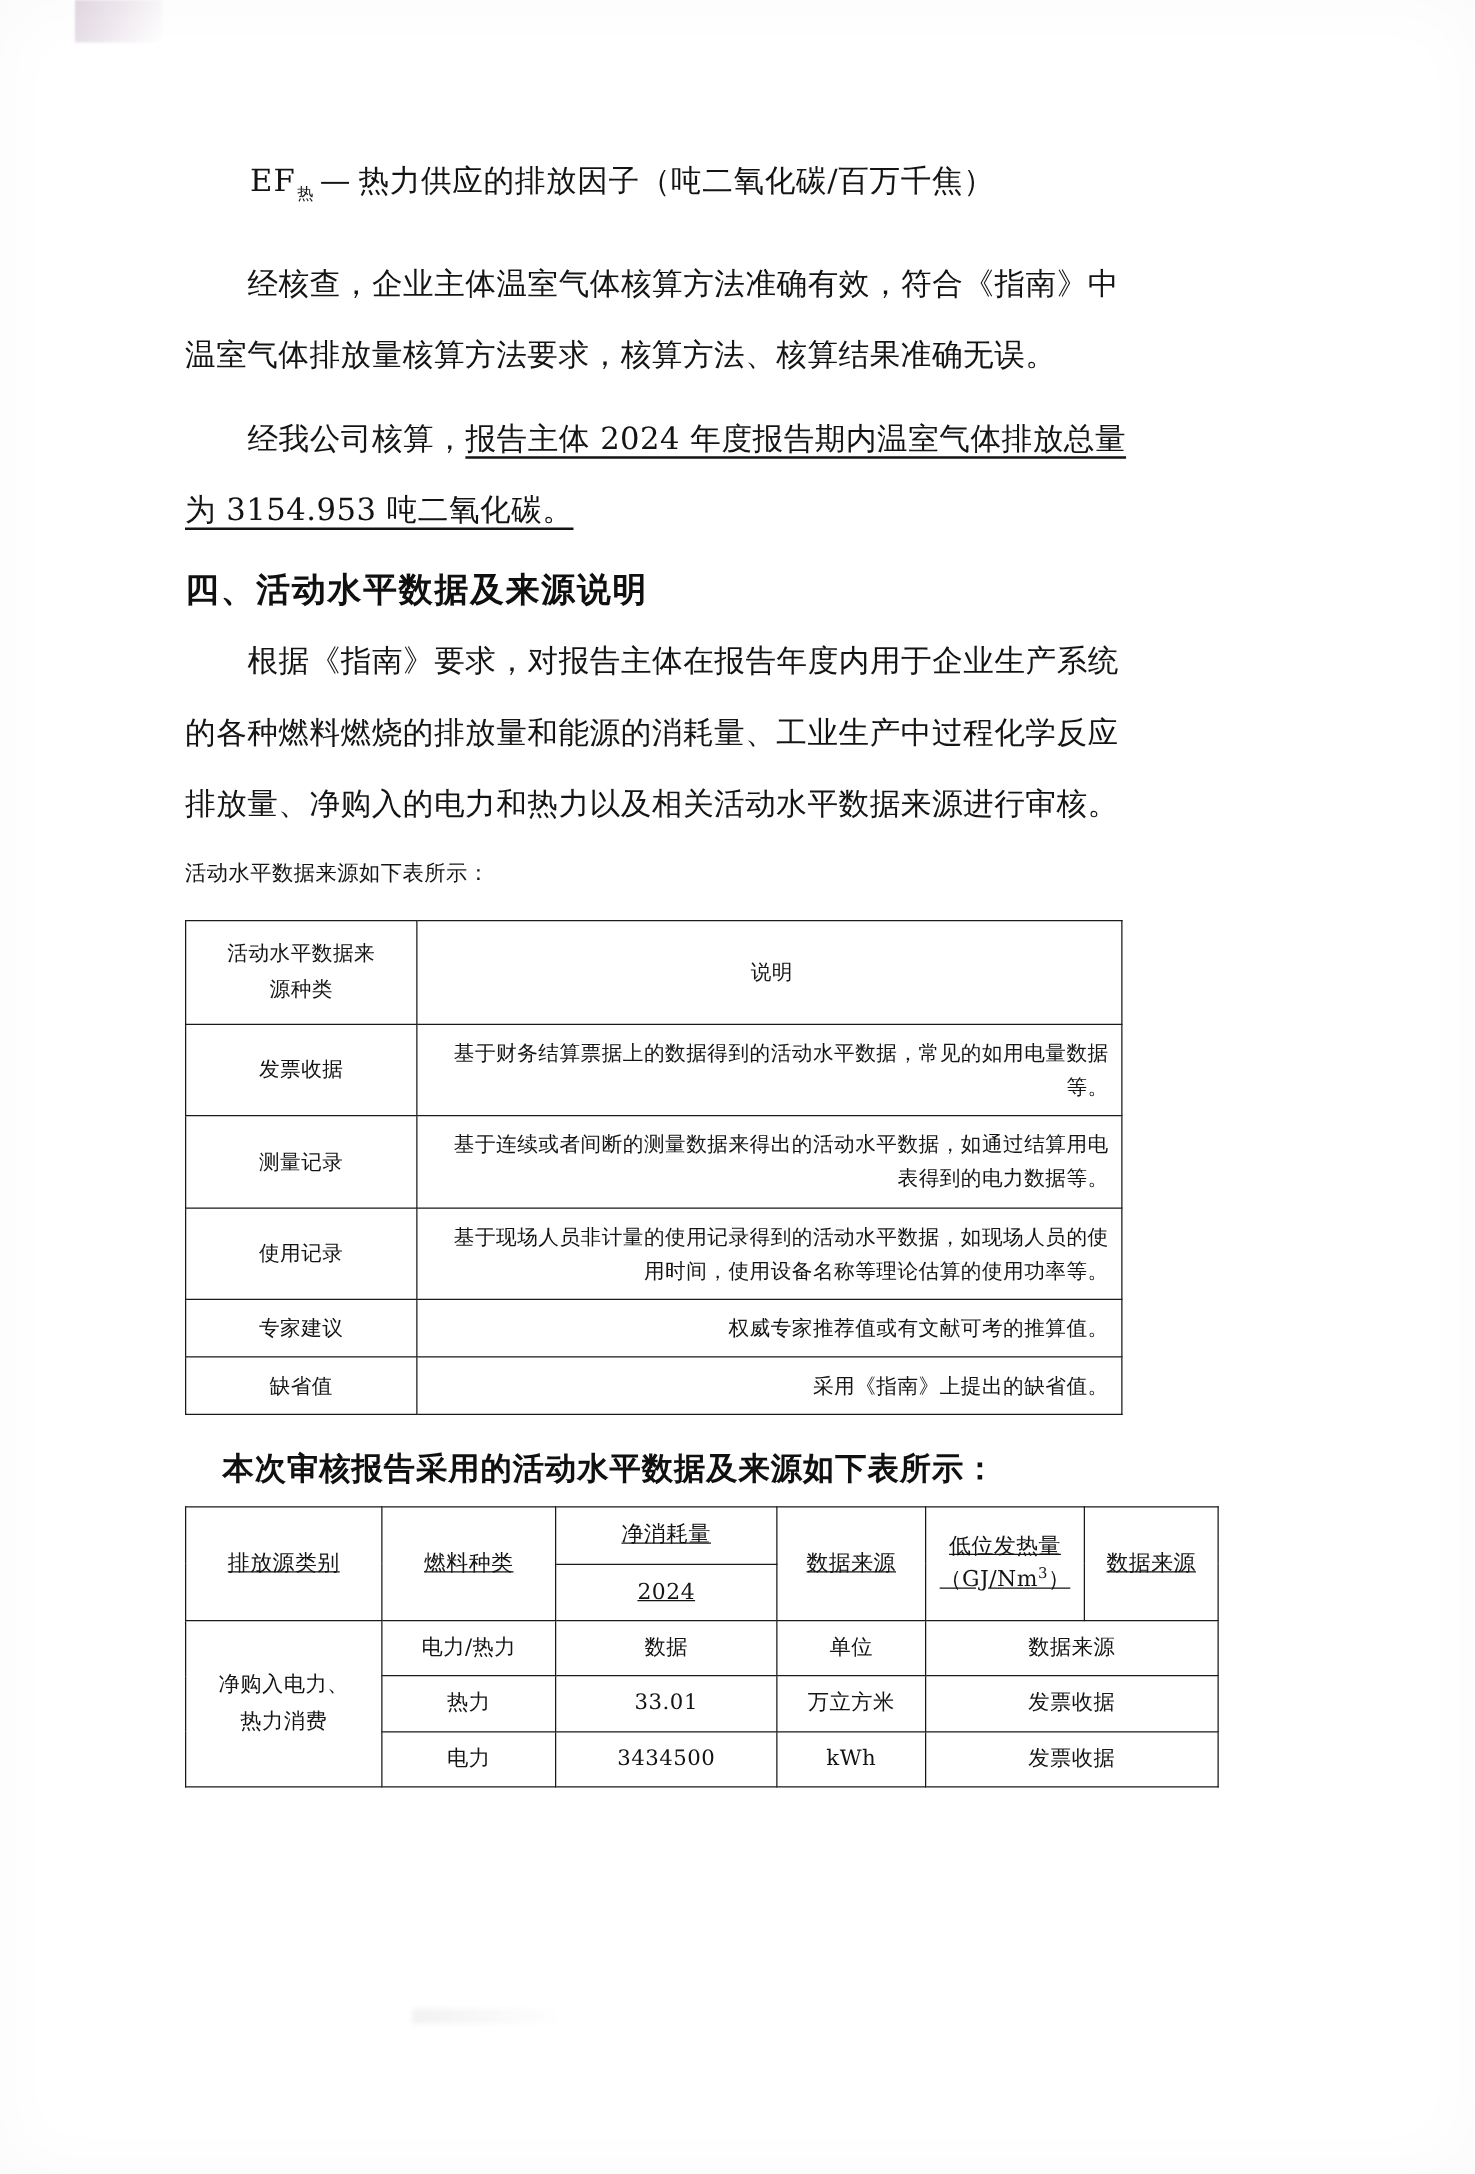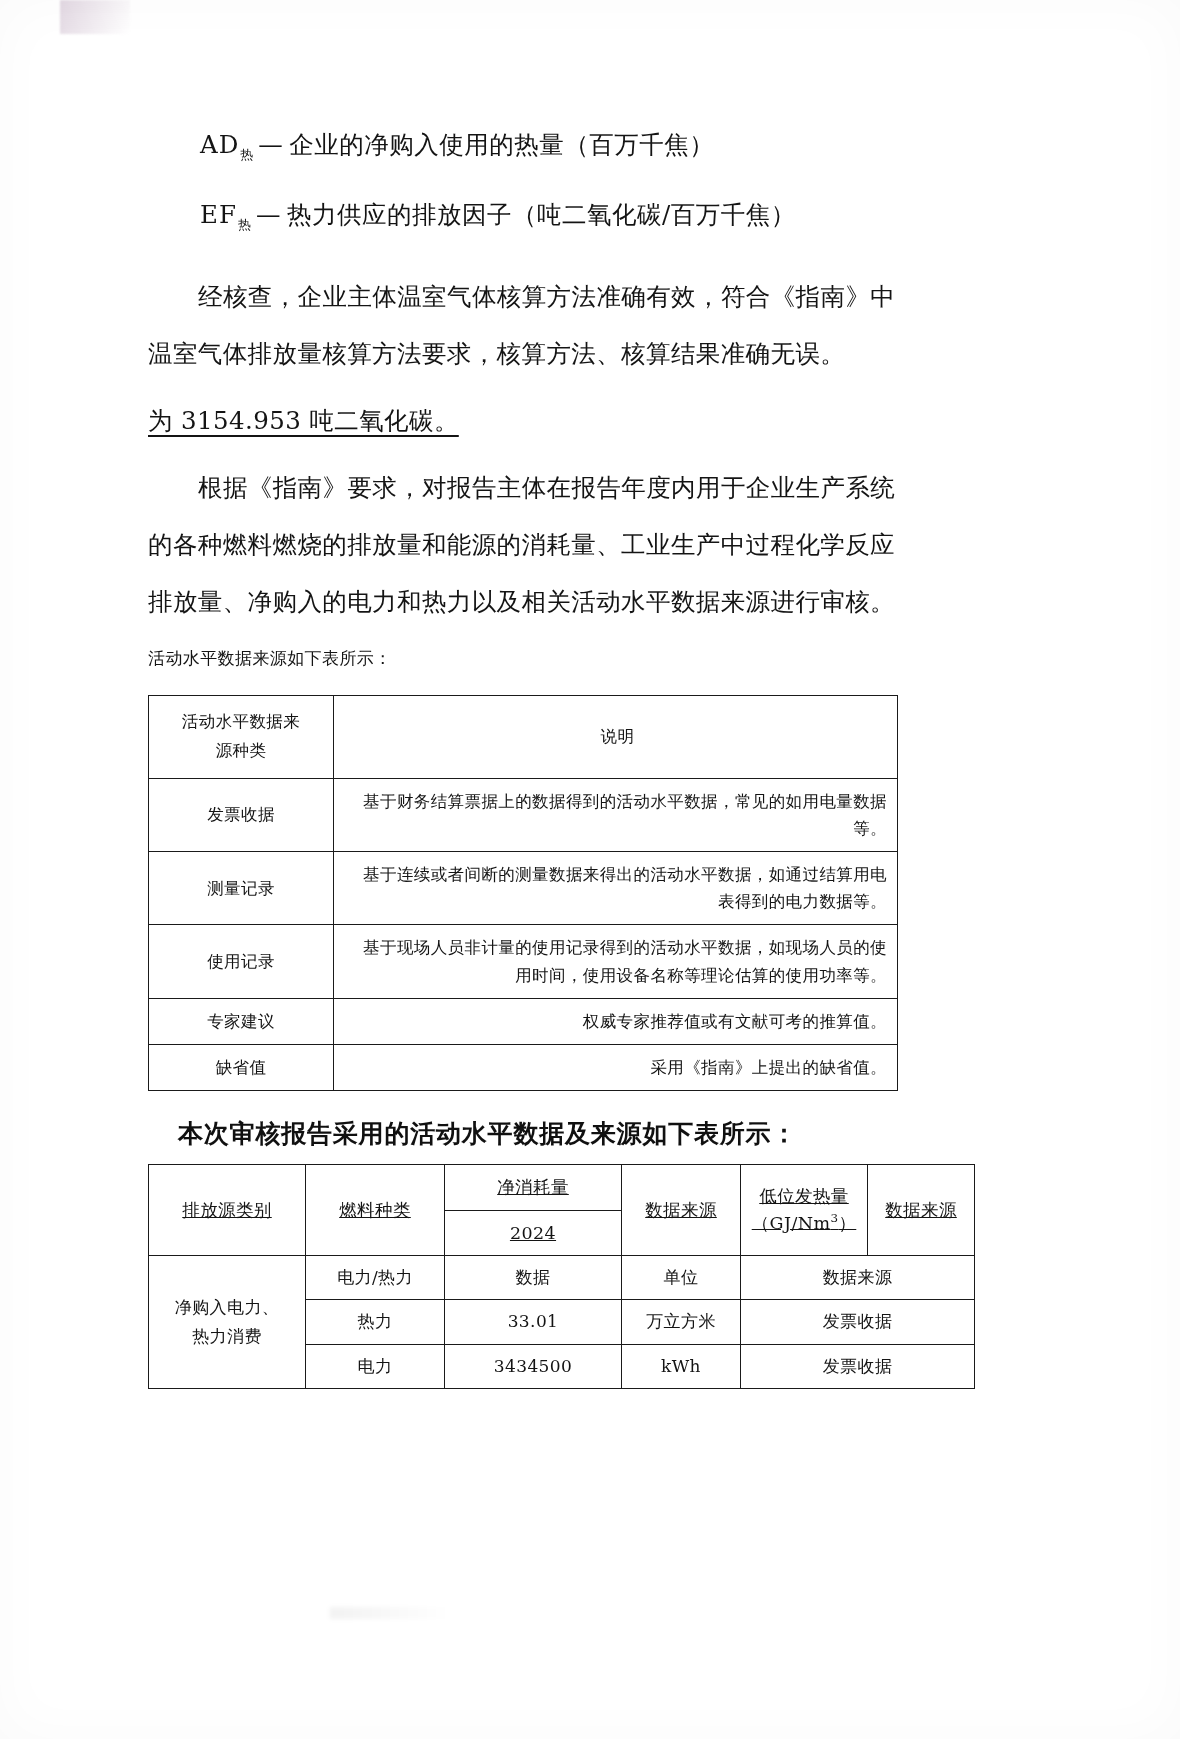--- a/index.html
+++ b/index.html
@@ -203,35 +203,34 @@
 <body>
 
 <div class="page">
   <div class="scan-noise noise-edge"></div>
   <div class="scan-noise noise-top-left"></div>
   <div class="scan-noise noise-bottom"></div>
 
   <div class="content">
 
     <div class="formula-line">
-      <span class="sym">AD</span><span class="sub">热</span><span class="dash">—</span><span>企业的净购入使用的热量（百万千焦）</span>
-    </div>
-    <div class="formula-line">
       <span class="sym">EF</span><span class="sub">热</span><span class="dash">—</span><span>热力供应的排放因子（吨二氧化碳/百万千焦）</span>
     </div>
 
     <div class="body-block">
       <div class="body-line indent">经核查，企业主体温室气体核算方法准确有效，符合《指南》中</div>
       <div class="body-line">温室气体排放量核算方法要求，核算方法、核算结果准确无误。</div>
     </div>
 
     <div class="body-block">
+      <div class="body-line indent"><span>经我公司核算，</span><span class="underline-run">报告主体 2024 年度报告期内温室气体排放总量</span></div>
       <div class="body-line"><span class="underline-run">为 3154.953 吨二氧化碳。</span></div>
     </div>
 
+    <div class="section-heading">四、活动水平数据及来源说明</div>
 
     <div class="body-block">
       <div class="body-line indent">根据《指南》要求，对报告主体在报告年度内用于企业生产系统</div>
       <div class="body-line">的各种燃料燃烧的排放量和能源的消耗量、工业生产中过程化学反应</div>
       <div class="body-line">排放量、净购入的电力和热力以及相关活动水平数据来源进行审核。</div>
     </div>
 
     <div class="lead-line">活动水平数据来源如下表所示：</div>
 
     <table class="tbl-sources">

